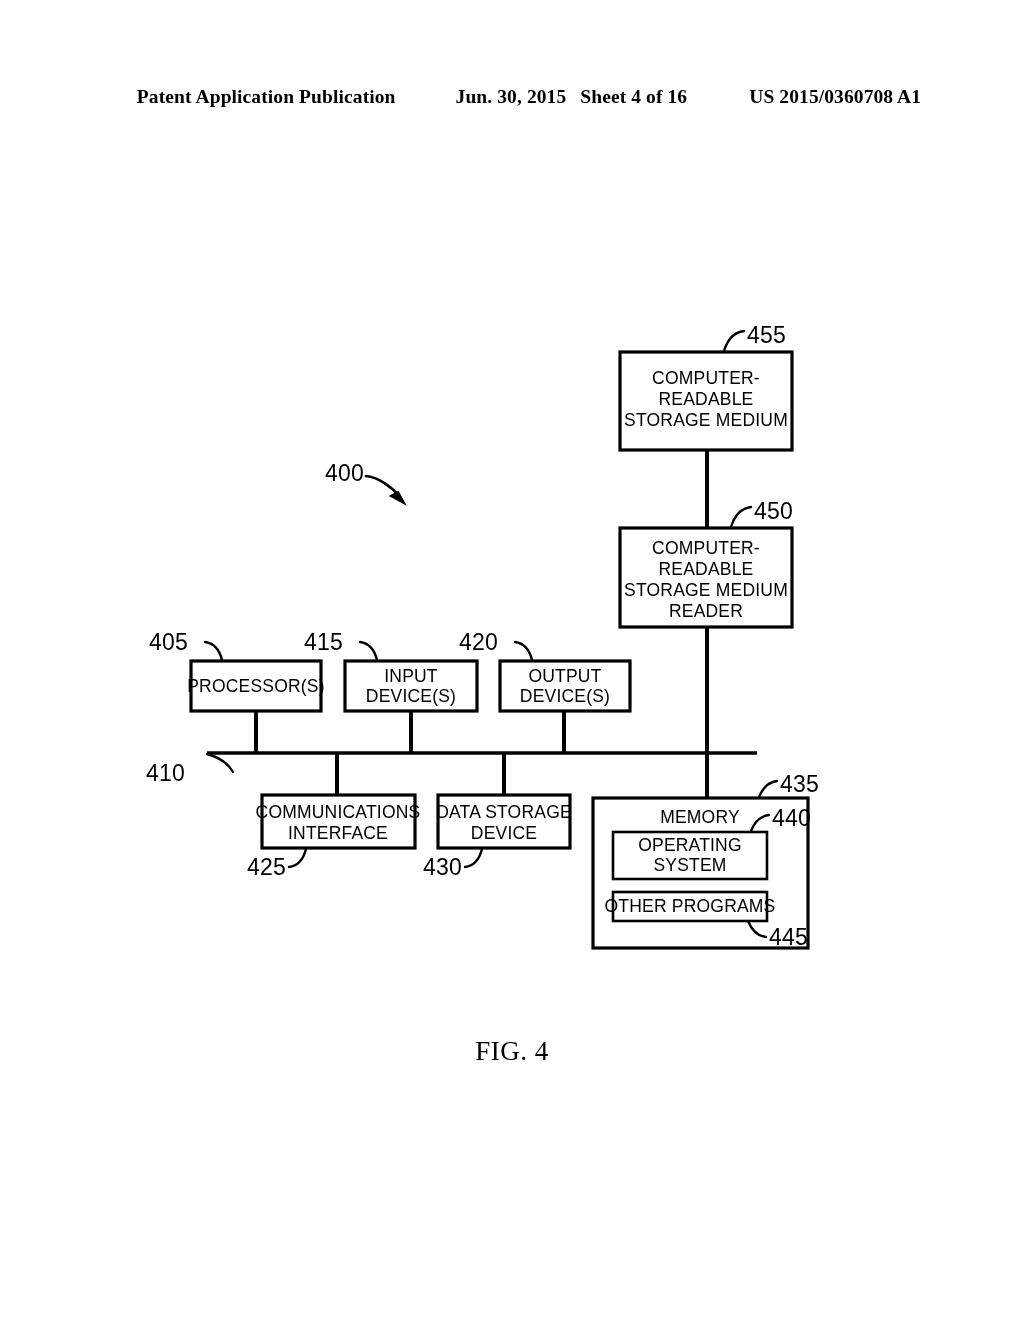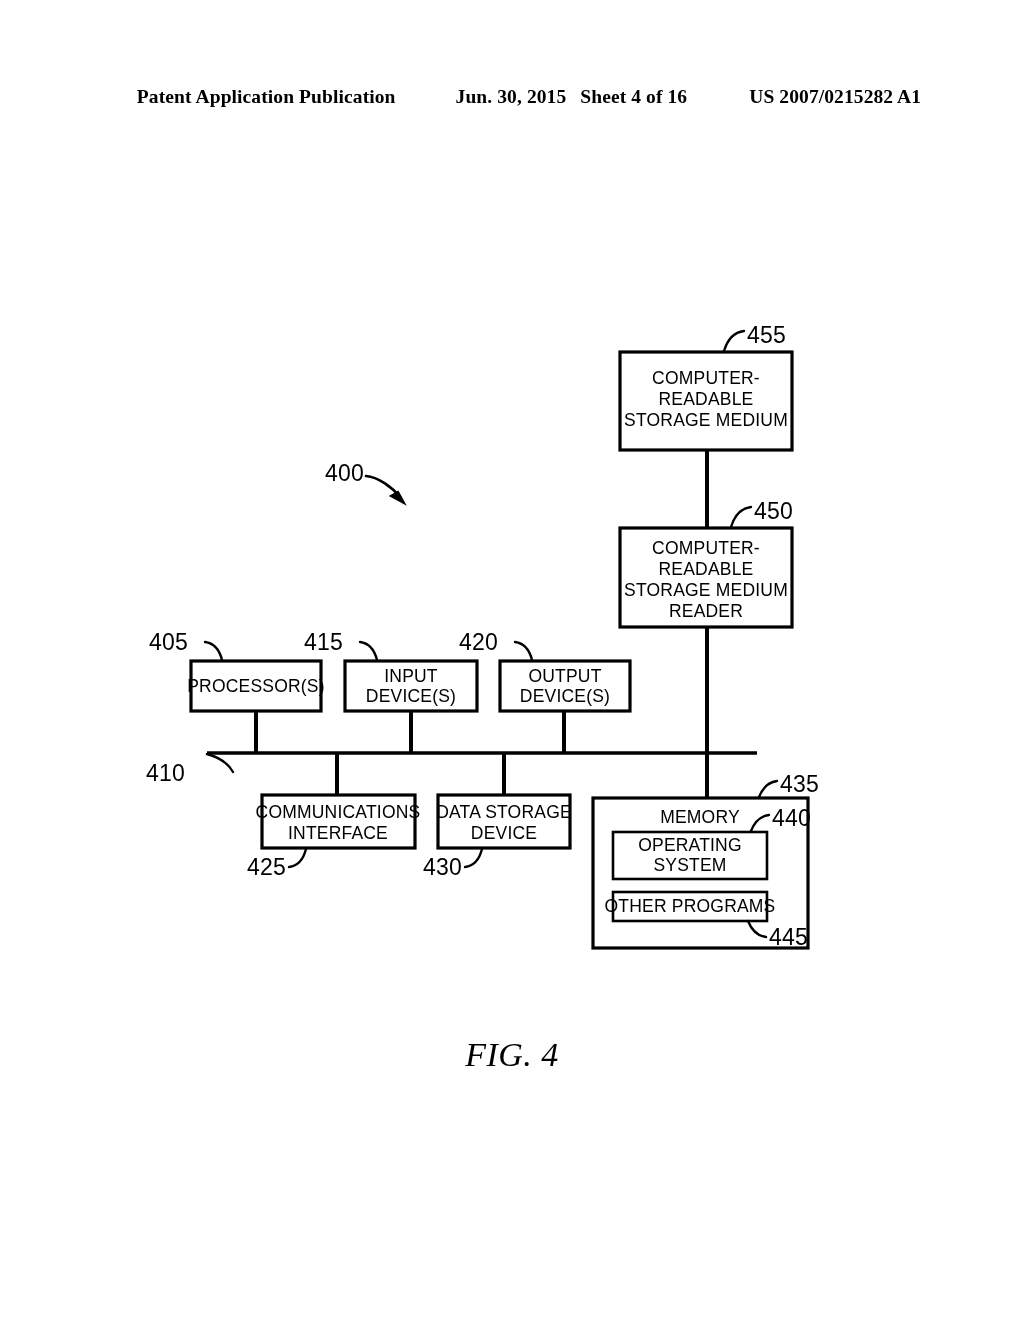--- a/index.html
+++ b/index.html
@@ -42,24 +42,23 @@
   .pub-header .hdr-number { }
 
   
   .fig-caption {
     position: absolute;
     top: 1036px;
     left: 0;
     width: 1024px;
     text-align: center;
     font-family: "Liberation Serif", serif;
-    font-size: 34px;
+    font-size: 27px;
     letter-spacing: 0.5px;
     color: #000;
-    font-style: italic;
   }
 
   
   #diagram {
     position: absolute;
     top: 0;
     left: 0;
   }
   .bx {
     fill: #ffffff;
@@ -110,21 +109,21 @@
 </style>
 </head>
 <body>
 
 <div class="page">
 
   <div class="pub-header">
     <span class="hdr-title">Patent Application Publication</span>
     <span class="hdr-date">Jun. 30, 2015</span>
     <span class="hdr-sheet">Sheet 4 of 16</span>
-    <span class="hdr-number">US 2007/0215282 A1</span>
+    <span class="hdr-number">US 2015/0360708 A1</span>
   </div>
 
   <svg id="diagram" width="1024" height="1000" viewBox="0 0 1024 1000">
 
     <line class="conn" x1="707" y1="450" x2="707" y2="528"></line>
 
     <line class="conn" x1="707" y1="627" x2="707" y2="753"></line>
 
     <line class="conn" x1="256" y1="711" x2="256" y2="753"></line>
 

